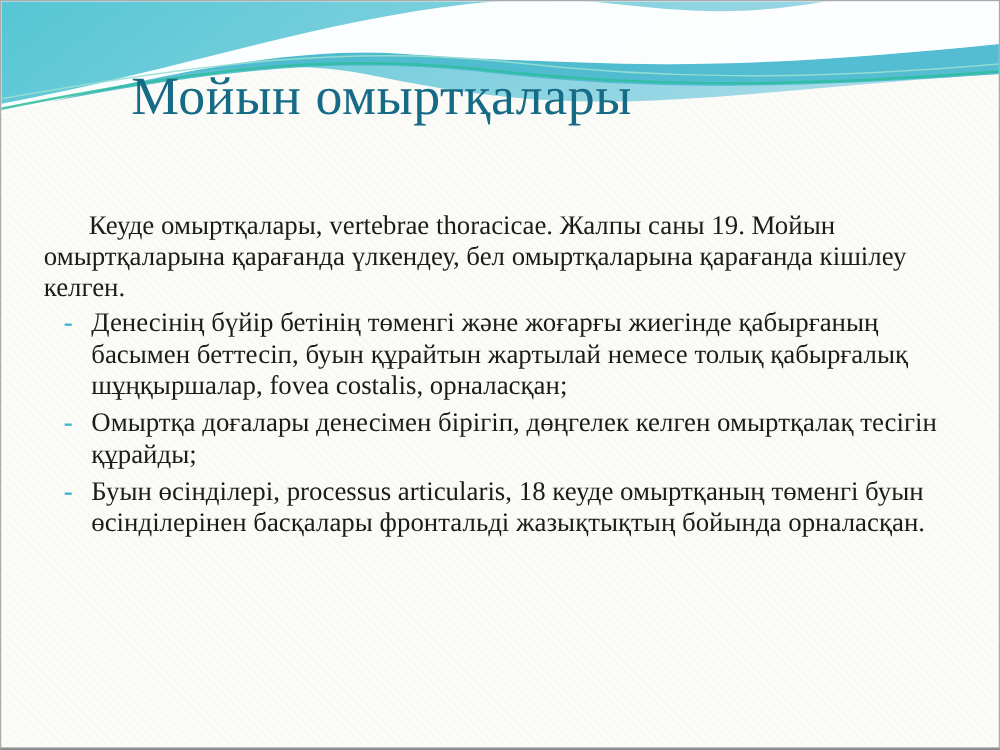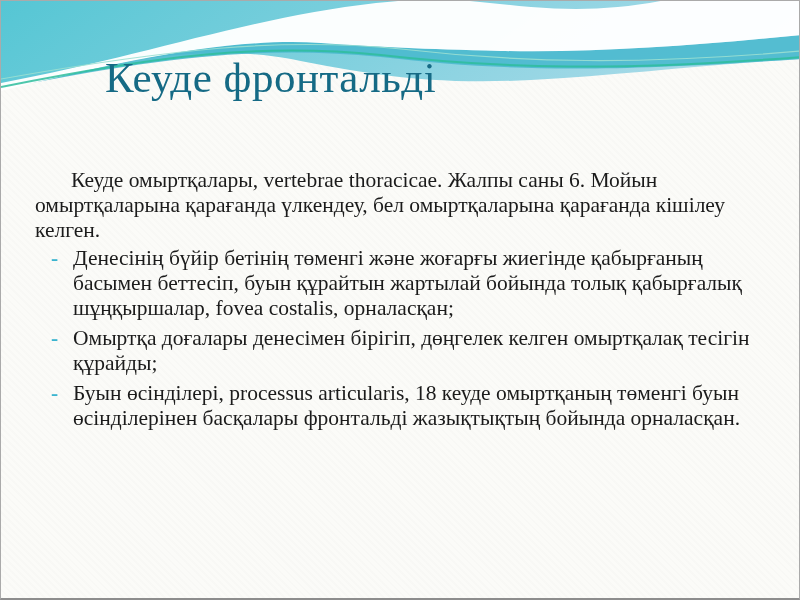--- a/index.html
+++ b/index.html
@@ -92,28 +92,28 @@
 
       <path d="M0,88 C120,60 230,36 320,42 C380,46 420,48 500,50 C600,52 700,44 800,34 L800,58 C600,72 500,70 380,56 C260,44 160,56 0,88 Z" style="fill:var(--wave_teal_band,#4ab9ce)" opacity="0.9"></path>
 
       <path d="M0,82 C140,56 250,16 375,2 C450,-6 480,2 530,6 C580,10 620,8 670,-2 C715,-10 760,-12 800,-16 L800,34 C700,44 600,52 500,50 C420,48 380,46 320,42 C230,36 120,60 0,90 Z" fill="#ffffff" opacity="0.97"></path>
 
       <path d="M0,86 C160,54 260,42 380,54 C500,68 620,70 800,56" fill="none" style="stroke:var(--accent_green,#2ebd9c)" stroke-width="2" opacity="0.85"></path>
       <path d="M0,78 C170,48 280,36 400,48 C520,62 640,64 800,50" fill="none" style="stroke:var(--accent_green_light,#9adfd2)" stroke-width="1.2" opacity="0.9"></path>
     </svg>
   </div>
 
-  <h1 class="title">Кеуде фронтальді</h1>
+  <h1 class="title">Мойын омыртқалары</h1>
 
   <div class="content">
-    <p class="intro">Кеуде омыртқалары, vertebrae thoracicae. Жалпы саны 6. Мойын омыртқаларына қарағанда үлкендеу, бел омыртқаларына қарағанда кішілеу келген.</p>
+    <p class="intro">Кеуде омыртқалары, vertebrae thoracicae. Жалпы саны 19. Мойын омыртқаларына қарағанда үлкендеу, бел омыртқаларына қарағанда кішілеу келген.</p>
     <ul class="bullets">
   <li class="bullet">
     <span class="marker">-</span>
-    <span class="btext">Денесінің бүйір бетінің төменгі және жоғарғы жиегінде қабырғаның басымен беттесіп, буын құрайтын жартылай бойында толық қабырғалық шұңқыршалар, fovea costalis, орналасқан;</span>
+    <span class="btext">Денесінің бүйір бетінің төменгі және жоғарғы жиегінде қабырғаның басымен беттесіп, буын құрайтын жартылай немесе толық қабырғалық шұңқыршалар, fovea costalis, орналасқан;</span>
   </li>
 
   <li class="bullet">
     <span class="marker">-</span>
     <span class="btext">Омыртқа доғалары денесімен бірігіп, дөңгелек келген омыртқалақ тесігін құрайды;</span>
   </li>
 
   <li class="bullet">
     <span class="marker">-</span>
     <span class="btext">Буын өсінділері, processus articularis, 18 кеуде омыртқаның төменгі буын өсінділерінен басқалары фронтальді жазықтықтың бойында орналасқан.</span>

